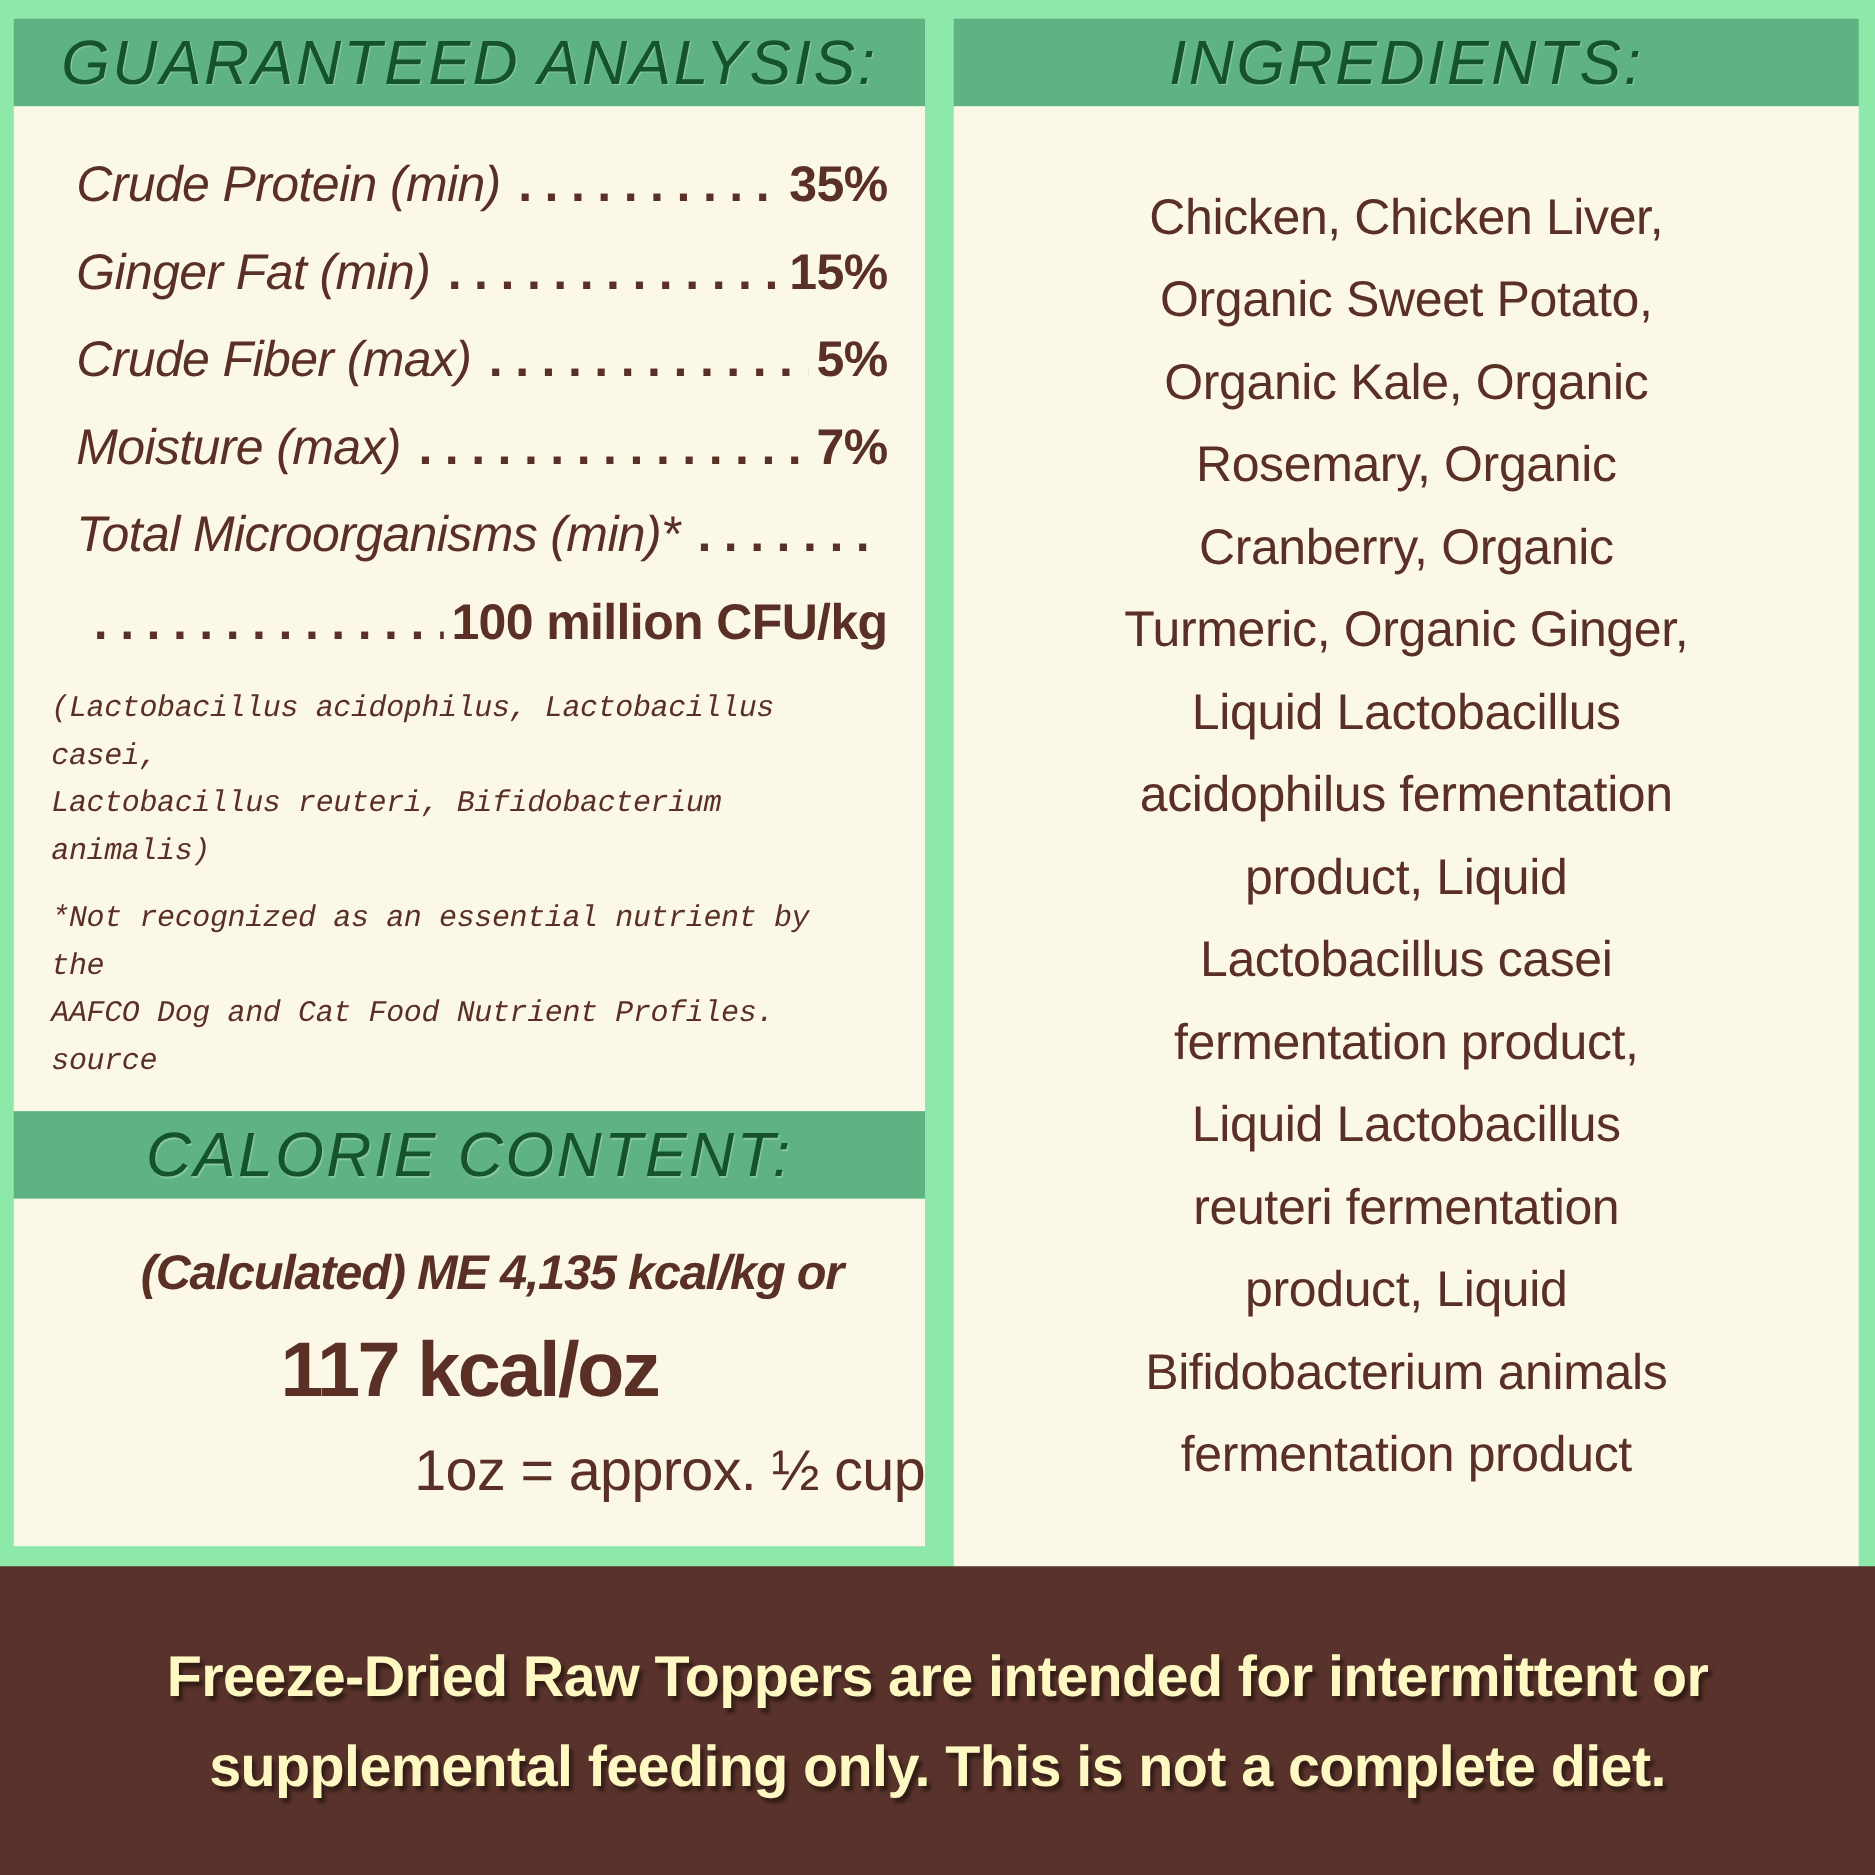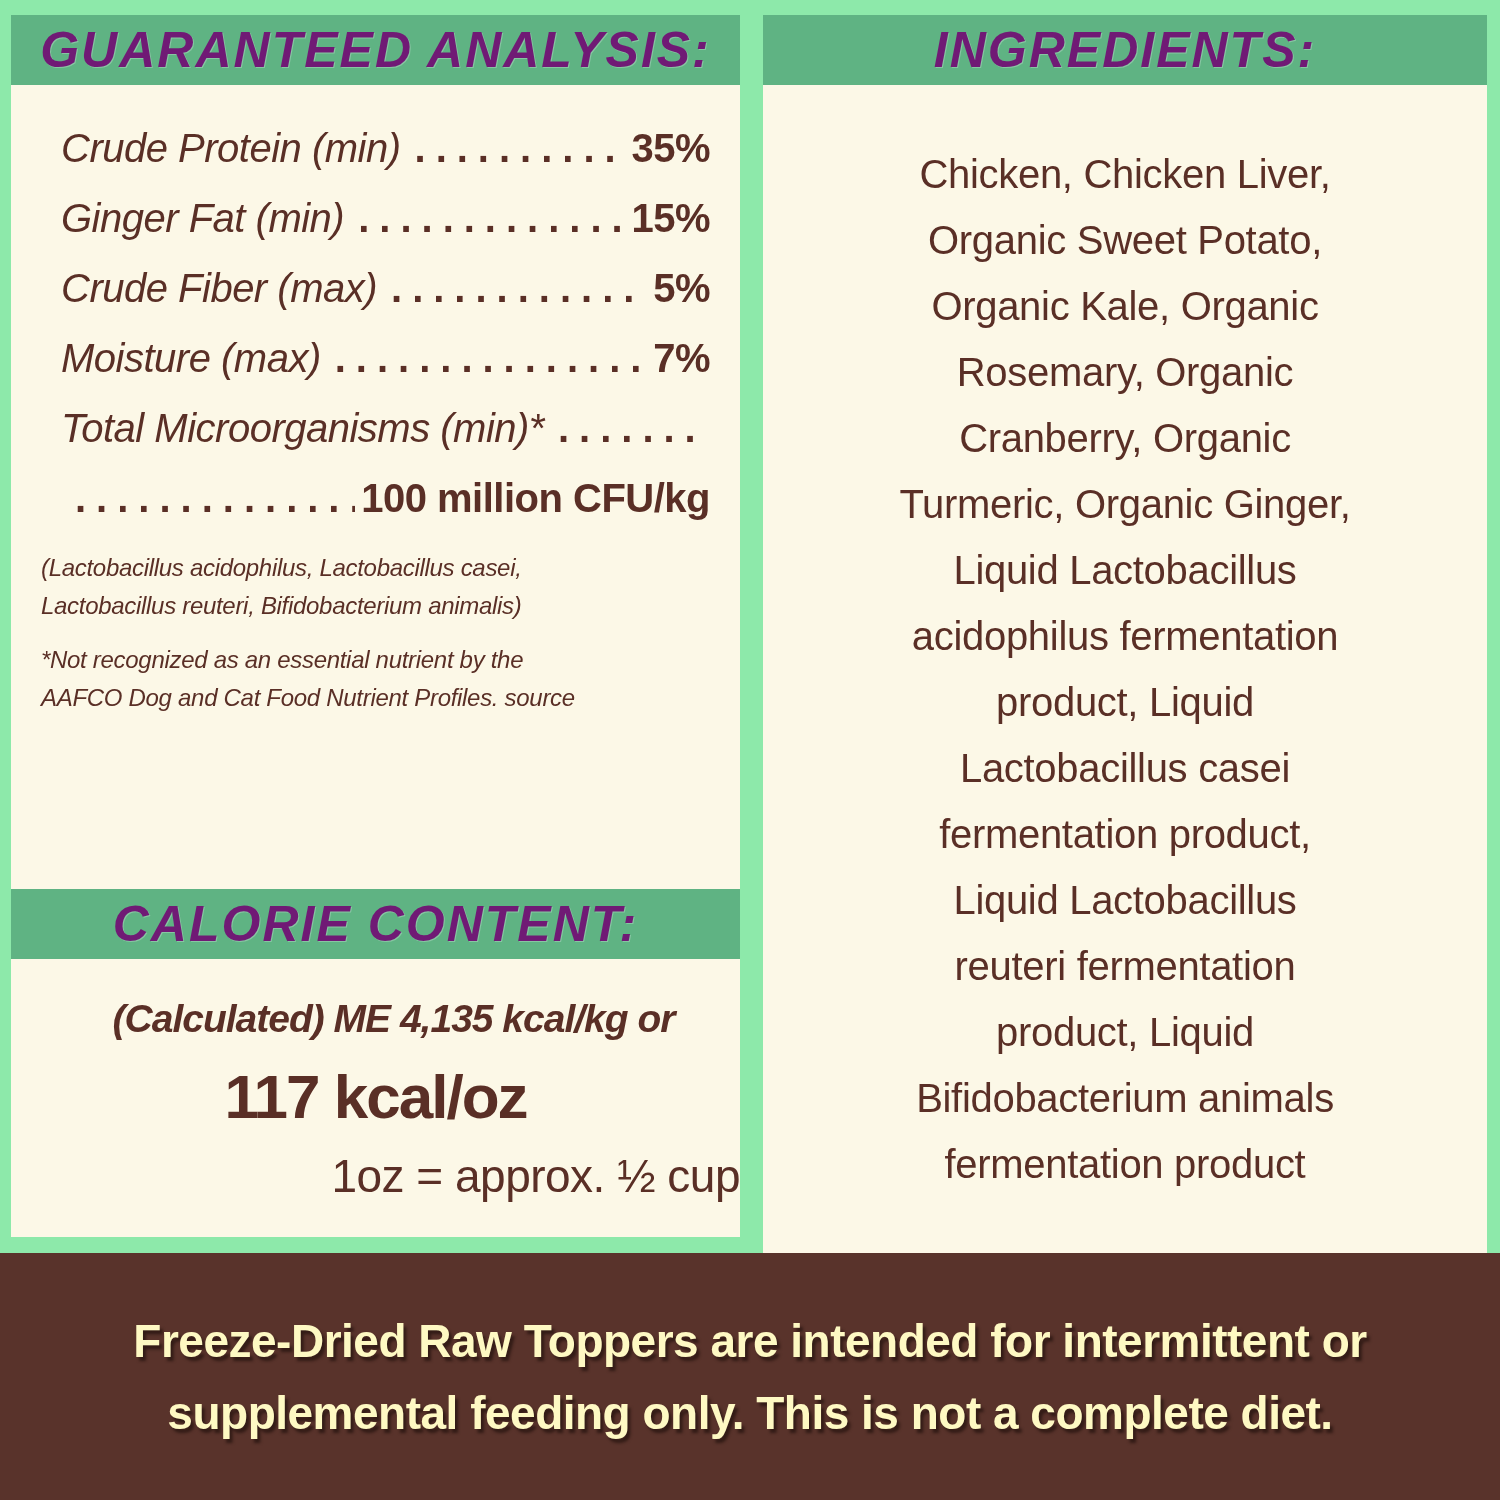--- a/index.html
+++ b/index.html
@@ -12,22 +12,22 @@
     overflow:hidden;
   }
   .col{position:absolute;top:15px;}
   .col-left{left:11px;width:729px;}
   .col-right{left:763px;width:724px;}
   .band{
     height:70px;background:#5fb383;
     display:flex;align-items:center;justify-content:center;
   }
   .band-title{
-    font-size:50px;font-weight:700;font-style:italic;
-    letter-spacing:2px;color:#701a75;
+    font-size:50px;font-weight:400;font-style:italic;
+    letter-spacing:2px;color:#14532d;
     text-shadow:1px 1px 0 rgba(255,255,255,0.25);
     white-space:nowrap;
   }
   .panel{background:#fcf8e7;box-sizing:border-box;}
   .panel-analysis{height:804px;padding:28px 30px 0 30px;}
   .panel-calorie{height:278px;padding-top:34px;text-align:center;}
   .panel-ingredients{height:1435px;padding-top:56px;}
   
   .arow{
     display:flex;align-items:flex-start;
@@ -44,21 +44,21 @@
     font-weight:700;letter-spacing:10px;
     margin:0 6px 0 14px;font-size:40px;
   }
   .arow .val{
     flex:0 0 auto;font-weight:700;white-space:nowrap;
     letter-spacing:-0.5px;
   }
   .note{
     width:640px;margin:16px 0 0 0;
     font-style:italic;font-size:24px;line-height:38px;
-    letter-spacing:-0.3px;white-space:pre-line;
+    letter-spacing:-0.3px;white-space:pre-line;font-family:Liberation Mono, monospace;
   }
   
   .me-line{
     font-size:39px;line-height:52px;
     font-weight:700;font-style:italic;letter-spacing:-1px;margin-left:36px;
   }
   .kcal-line{
     font-size:62px;line-height:100px;margin-top:2px;
     font-weight:700;letter-spacing:-2px;
   }

